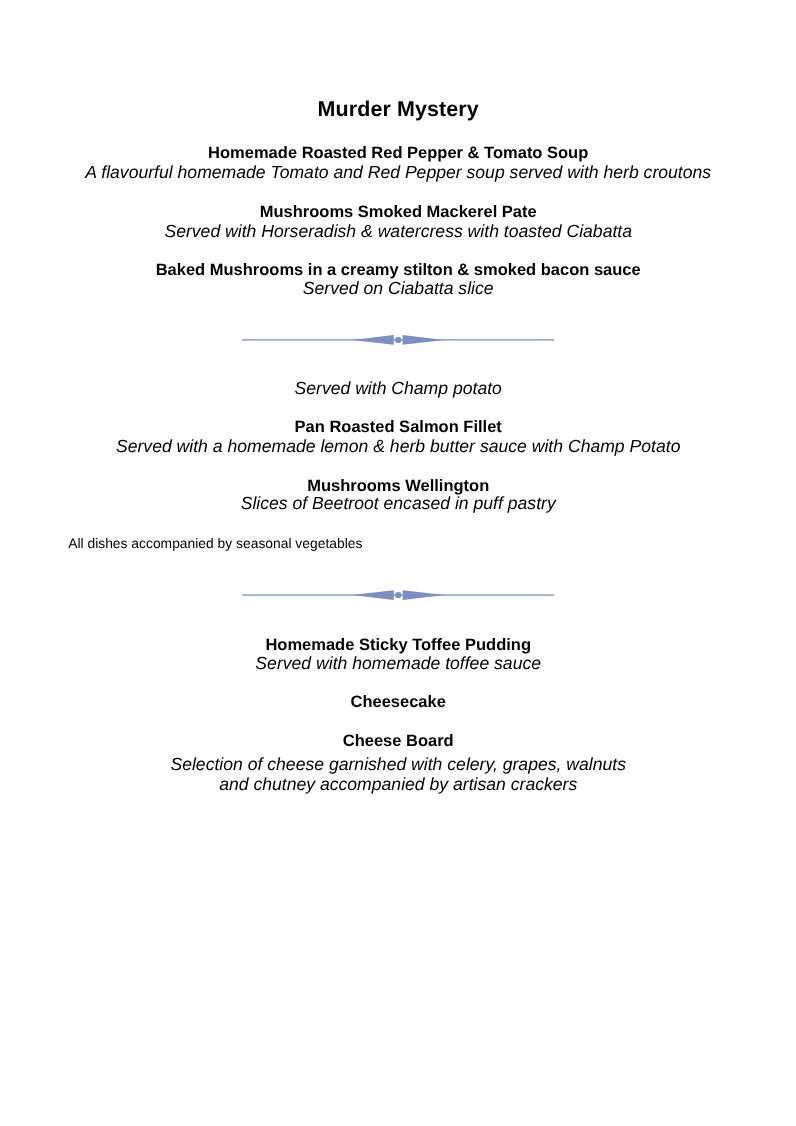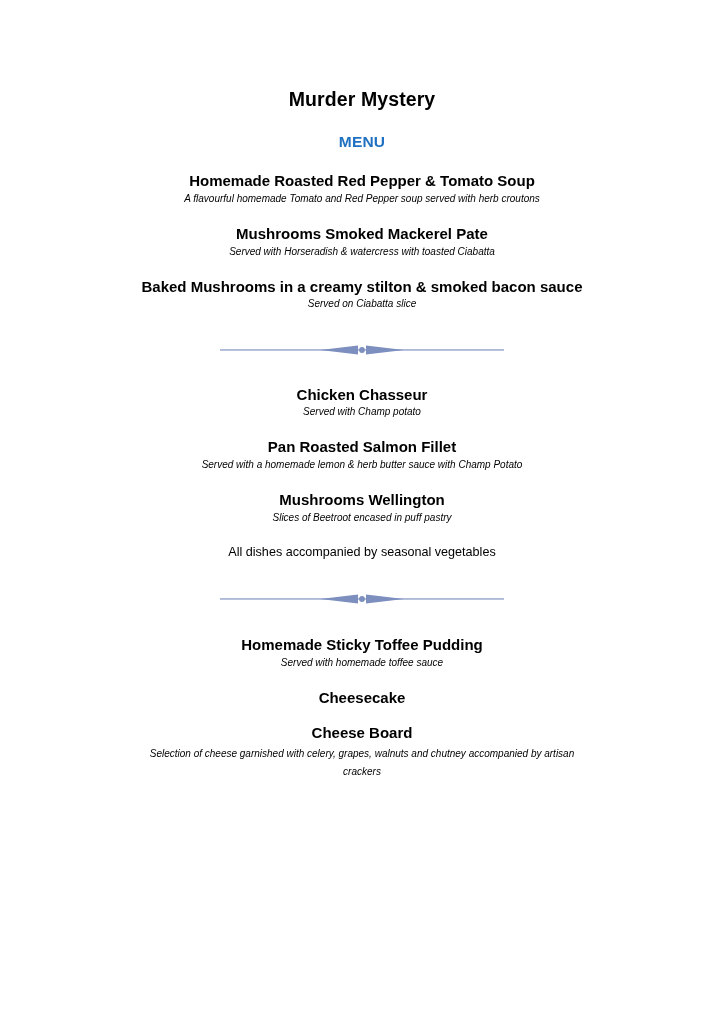--- a/index.html
+++ b/index.html
@@ -58,37 +58,36 @@
     margin: 0;
   }
   .dish-name {
     font-size: 15px;
     font-weight: bold;
     line-height: 17.6px;
     margin: 0;
     text-align: center;
   }
   .dish-desc {
-    font-size: 10px;
+    font-size: 16px;
     font-style: italic;
     font-weight: normal;
     line-height: 17.6px;
     margin: 0;
     white-space: nowrap;
   }
   .dish-desc.wrap {
     white-space: normal;
   }
   .plain-note {
     font-size: 12.6px;
     font-weight: normal;
     font-style: normal;
     line-height: 17.6px;
     margin: 0;
-    text-align: center;
   }
 
   .gap-course { height: 17.5px; }
   .gap-note   { height: 18px; }
 
   
   .divider-wrap {
     display: flex;
     justify-content: center;
     align-items: center;
@@ -106,21 +105,20 @@
 
   .starters-top { height: 21px; }
 </style>
 </head>
 <body>
 
 <div class="page">
 
   <h1 class="doc-title">Murder Mystery</h1>
 
-  <h2 class="menu-label">MENU</h2>
 
   <div class="starters-top"></div>
 
   <div class="section">
 
     <div class="course">
       <div class="dish-name">Homemade Roasted Red Pepper &amp; Tomato Soup</div>
       <div class="dish-desc">A flavourful homemade Tomato and Red Pepper soup served with herb croutons</div>
     </div>
 
@@ -148,21 +146,20 @@
       <path d="M 184 7 L 146 2.6 L 146 11.4 Z" fill="#7C8FBF"></path>
       <circle cx="142" cy="7" r="2.9" fill="#7C8FBF"></circle>
     </svg>
   </div>
 
   <div class="sp-after-div-1"></div>
 
   <div class="section">
 
     <div class="course">
-      <div class="dish-name">Chicken Chasseur</div>
       <div class="dish-desc">Served with Champ potato</div>
     </div>
 
     <div class="gap-course"></div>
 
     <div class="course">
       <div class="dish-name">Pan Roasted Salmon Fillet</div>
       <div class="dish-desc">Served with a homemade lemon &amp; herb butter sauce with Champ Potato</div>
     </div>
 

